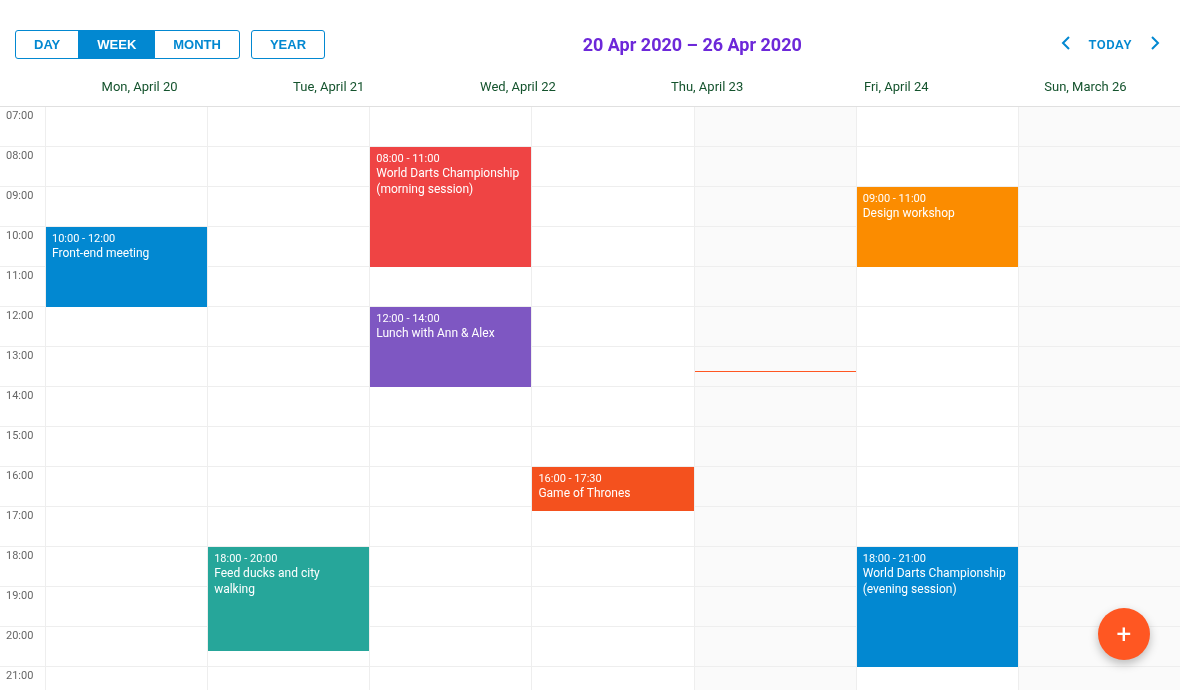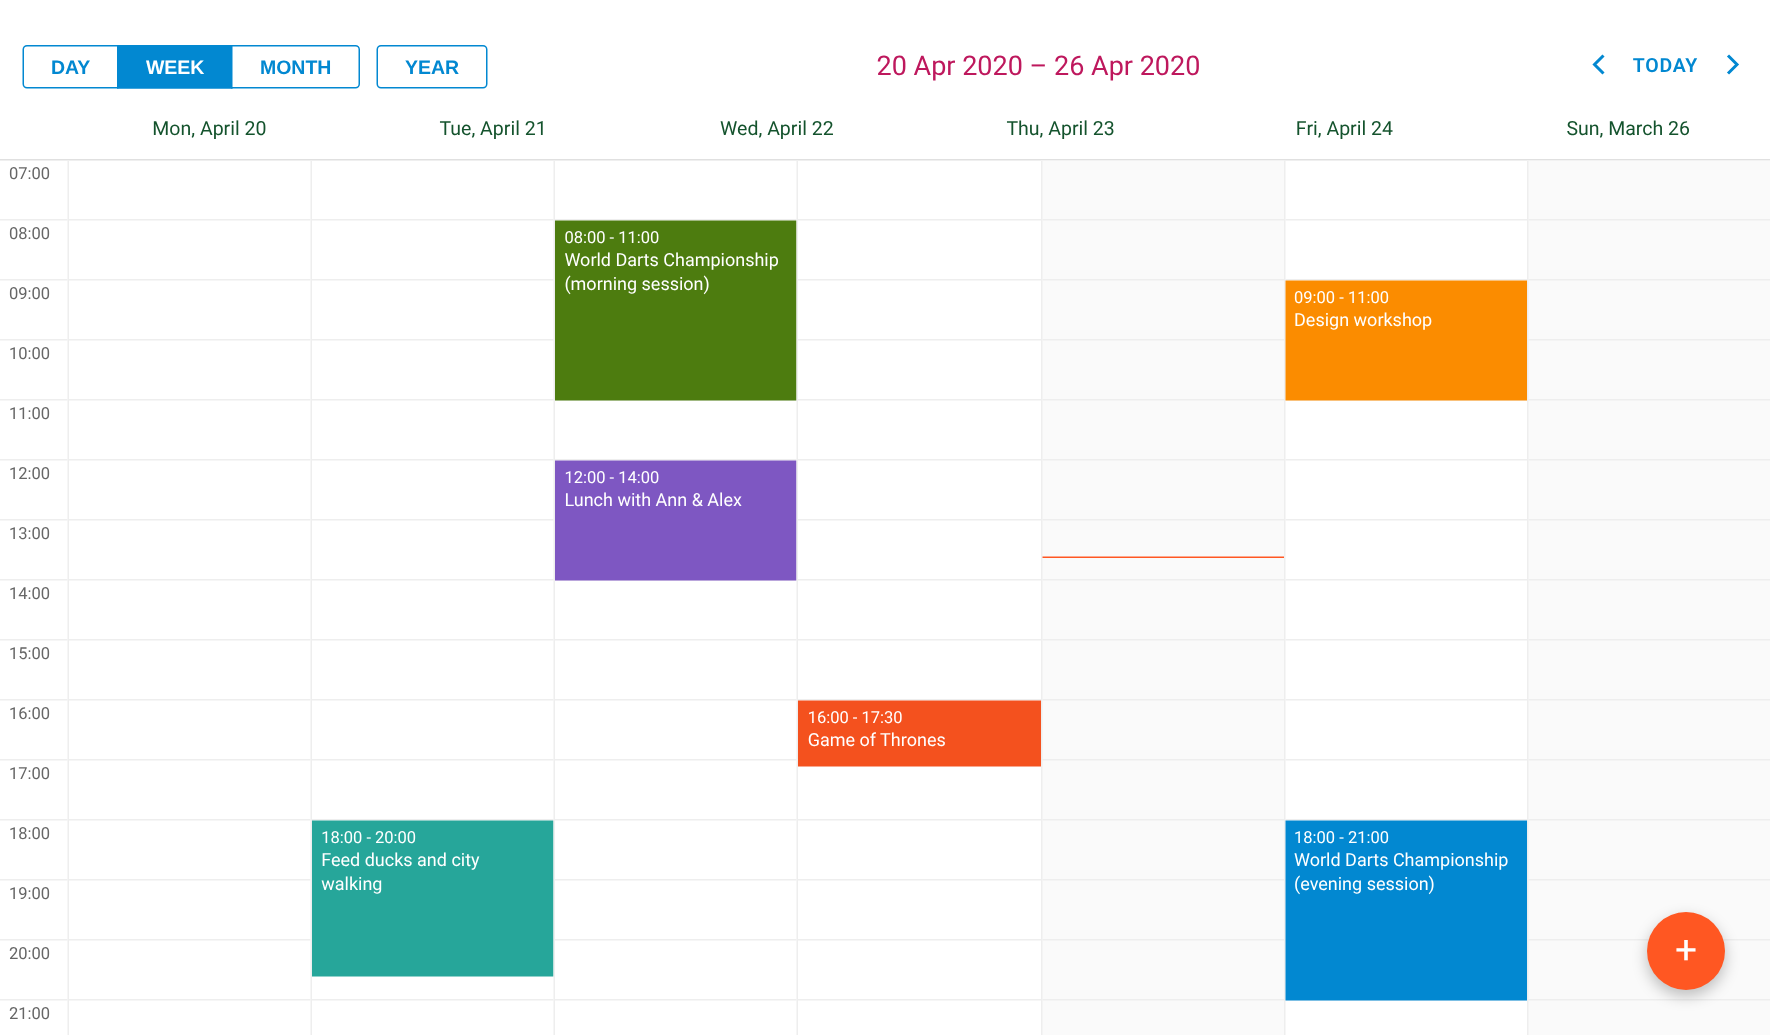--- a/index.html
+++ b/index.html
@@ -7,21 +7,21 @@
 
 .toolbar { display: flex; align-items: center; padding: 30px 15px 10px 15px; gap: 20px; }
 .view-switcher { display: flex; }
 .view-btn { border: 1px solid #0288d1; background: #fff; color: #0288d1; font-size: 13px; font-weight: 600; padding: 6px 18px; cursor: pointer; margin-right: -1px; }
 .view-btn.first { border-radius: 3px 0 0 3px; }
 .view-btn.last { border-radius: 0 3px 3px 0; }
 .view-btn.active { background: #0288d1; color: #fff; }
 .view-btn.standalone { margin-left: 12px; border-radius: 3px; }
 
 .title-wrap { flex: 1; text-align: center; }
-.title { font-size: 18px; font-weight: 400; color: #be185d; }
+.title { font-size: 18px; font-weight: 700; color: #6d28d9; }
 
 .nav-right { display: flex; align-items: center; gap: 18px; margin-right: 5px; }
 .nav-arrow { color: #0288d1; font-size: 16px; cursor: pointer; user-select: none; }
 .today-btn { color: #0288d1; font-weight: 600; font-size: 13px; cursor: pointer; letter-spacing: 0.5px; }
 
 .day-headers { display: flex; border-bottom: 1px solid #e0e0e0; }
 .time-gutter-head { width: 45px; }
 .day-head { flex: 1; text-align: center; font-size: 13px; color: #14532d; padding: 10px 0 12px; }
 
 .grid-scroll { position: relative; height: 600px; overflow: hidden; }
@@ -107,20 +107,24 @@
         <div class="hour-row"></div>
         <div class="hour-row"></div>
         <div class="hour-row"></div>
         <div class="hour-row"></div>
         <div class="hour-row"></div>
         <div class="hour-row"></div>
         <div class="hour-row"></div>
         <div class="hour-row"></div>
         <div class="hour-row"></div>
         <div class="hour-row"></div>
+        <div class="event" style="background: rgb(2, 136, 209); top: 120px; height: 80px;">
+          <span class="time">10:00 - 12:00</span>
+          <span class="title">Front-end meeting</span>
+        </div>
       </div>
       <div class="day-col">
         <div class="hour-row"></div>
         <div class="hour-row"></div>
         <div class="hour-row"></div>
         <div class="hour-row"></div>
         <div class="hour-row"></div>
         <div class="hour-row"></div>
         <div class="hour-row"></div>
         <div class="hour-row"></div>
@@ -145,21 +149,21 @@
         <div class="hour-row"></div>
         <div class="hour-row"></div>
         <div class="hour-row"></div>
         <div class="hour-row"></div>
         <div class="hour-row"></div>
         <div class="hour-row"></div>
         <div class="hour-row"></div>
         <div class="hour-row"></div>
         <div class="hour-row"></div>
         <div class="hour-row"></div>
-        <div class="event" style="background: #4d7c0f; top: 40px; height: 120px;">
+        <div class="event" style="background: #ef4444; top: 40px; height: 120px;">
           <span class="time">08:00 - 11:00</span>
           <span class="title">World Darts Championship (morning session)</span>
         </div>
         <div class="event" style="background: rgb(126, 87, 194); top: 200px; height: 80px;">
           <span class="time">12:00 - 14:00</span>
           <span class="title">Lunch with Ann &amp; Alex</span>
         </div>
       </div>
       <div class="day-col">
         <div class="hour-row"></div>

